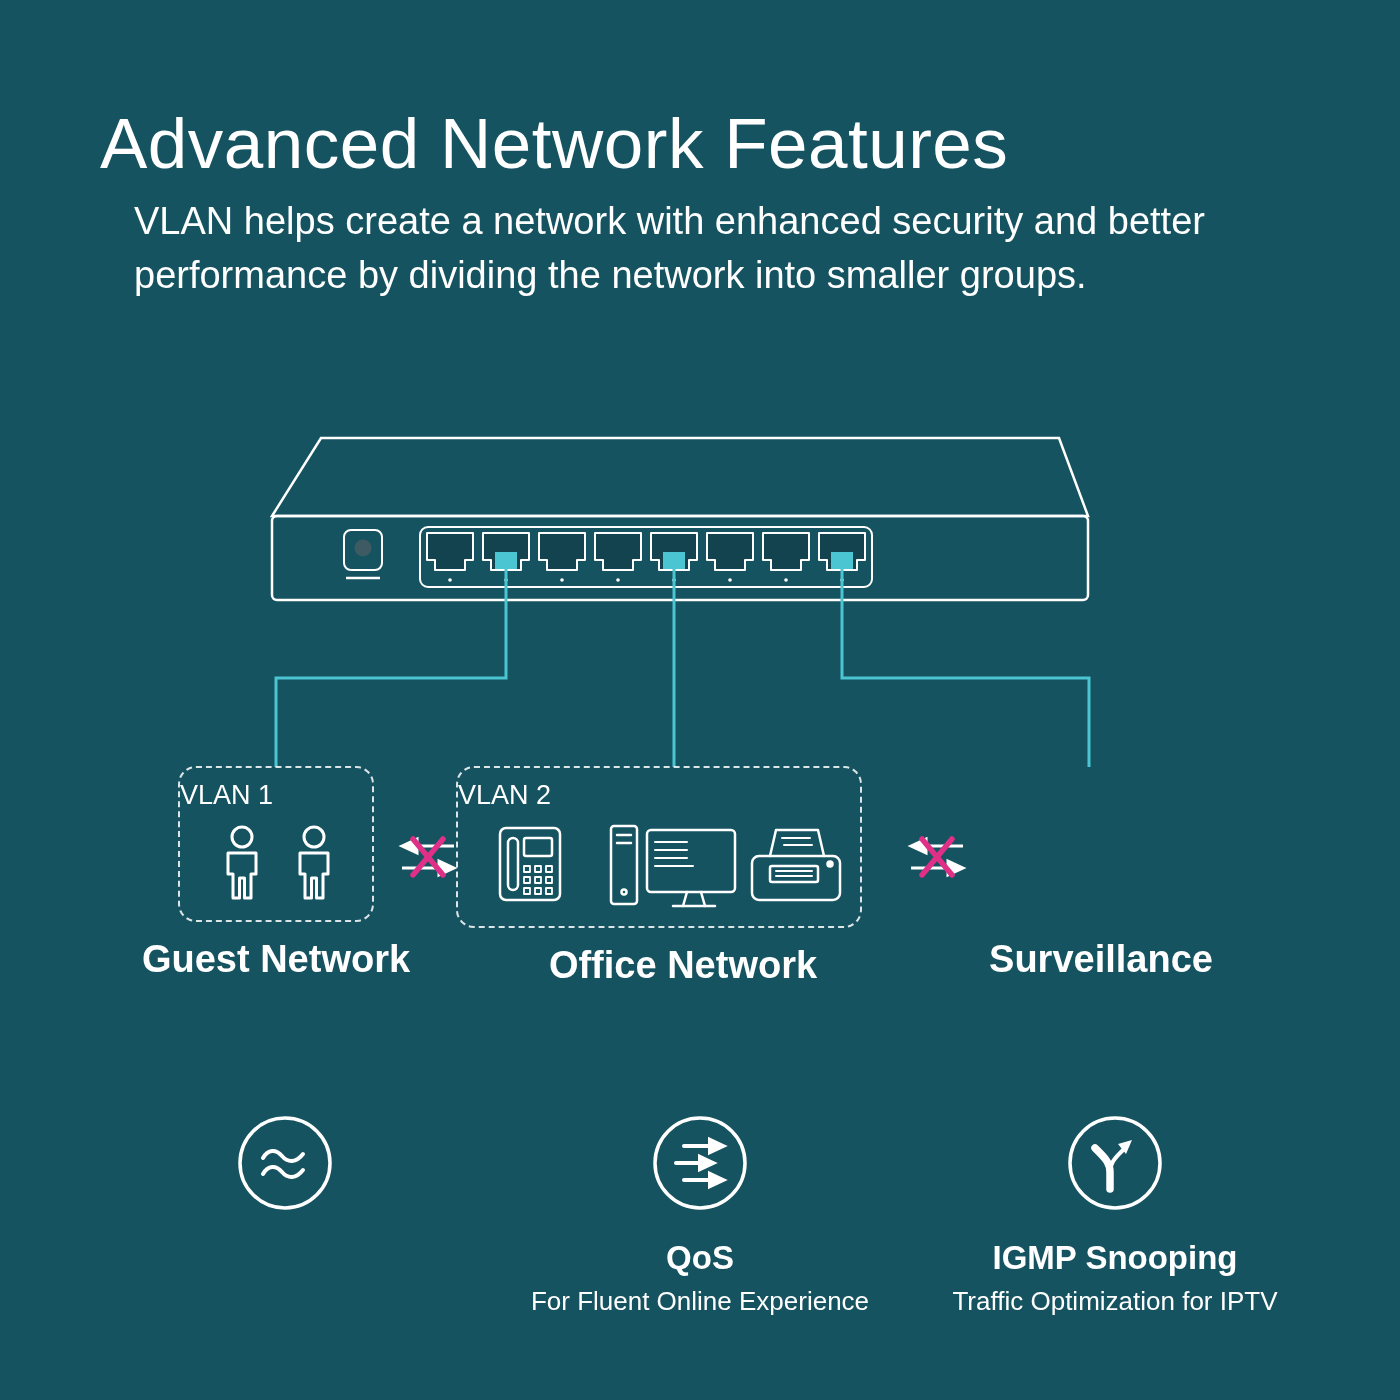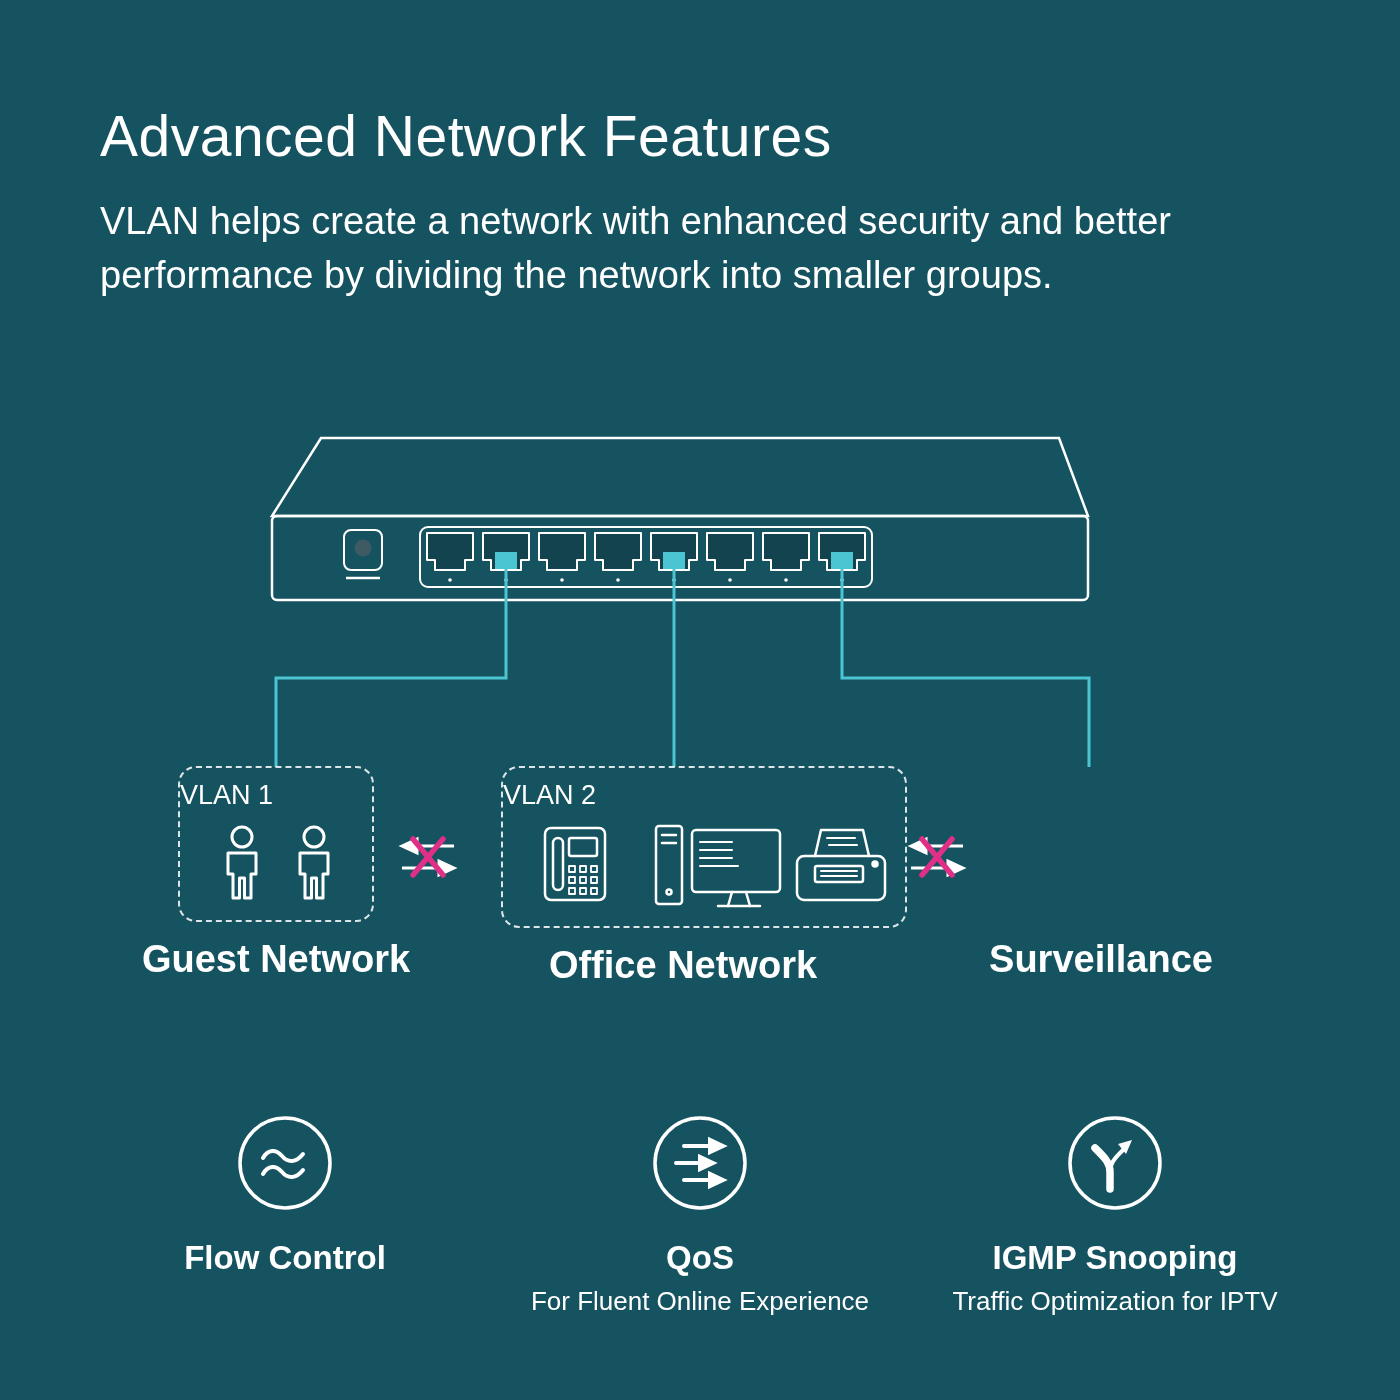--- a/index.html
+++ b/index.html
@@ -1,20 +1,20 @@
 <!DOCTYPE html>
 <html><head>
 <meta charset="utf-8">
 <style>
   html,body{margin:0;padding:0;background:#0d3540;}
   #stage{position:relative;width:1400px;height:1400px;margin:0 auto;background:#165360;
          font-family:"Liberation Sans",sans-serif;color:#ffffff;overflow:hidden;}
   .abs{position:absolute;}
-  .title{font-size:57px;font-weight:500;letter-spacing:.5px;}
-  .subtitle{font-size:38px;font-weight:400;line-height:54px;}
+  .title{font-size:71px;font-weight:500;letter-spacing:.5px;}
+  .subtitle{font-size:38px;font-weight:400;line-height:54px;margin-left:34px;}
   .vlan-box{border:2px dashed rgba(255,255,255,.85);border-radius:18px;box-sizing:border-box;}
   .vlan-label{position:absolute;top:12px;left:0;width:100%;text-align:left;font-size:27px;font-weight:400;}
   .caption{text-align:center;font-size:38px;font-weight:bold;}
   .feat-title{text-align:center;font-size:33px;font-weight:bold;}
   .feat-sub{text-align:center;font-size:26px;font-weight:400;}
   svg{display:block;}
 </style>
 </head>
 <body>
 
@@ -78,21 +78,21 @@
           <path d="M -14,-11 H 14 V 10 H 9 V 34 H 2.5 V 14 H -2.5 V 34 H -9 V 10 H -14 Z"></path>
         </g>
         <g transform="translate(134,60)">
           <circle cx="0" cy="-27" r="10"></circle>
           <path d="M -14,-11 H 14 V 10 H 9 V 34 H 2.5 V 14 H -2.5 V 34 H -9 V 10 H -14 Z"></path>
         </g>
       </g>
     </svg>
   </div>
 
-  <div class="abs vlan-box" style="left:501px;top:766px;width:406px;height:162px;">
+  <div class="abs vlan-box" style="left:456px;top:766px;width:406px;height:162px;">
     <div class="vlan-label">VLAN 2</div>
     <svg class="abs" style="left:0;top:34px;" width="406" height="124" viewBox="0 0 406 124">
       <g stroke="#ffffff" stroke-width="2.5" fill="none" stroke-linejoin="round" stroke-linecap="round">
         <g transform="translate(72,62)">
           <rect x="-30" y="-36" width="60" height="72" rx="6"></rect>
           <rect x="-22" y="-26" width="10" height="52" rx="5"></rect>
           <rect x="-6" y="-26" width="28" height="18" rx="2"></rect>
           <g stroke-width="1.8">
             <rect x="-6" y="2" width="6" height="6"></rect>
               <rect x="5" y="2" width="6" height="6"></rect>
@@ -170,21 +170,20 @@
   <div class="abs caption" style="left:951px;top:938px;width:300px;">Surveillance</div>
 
   <div class="abs" style="left:75px;top:1113px;width:420px;">
     <svg width="100" height="100" viewBox="0 0 100 100" style="margin:0 auto;">
       <circle cx="50" cy="50" r="45" stroke="#ffffff" stroke-width="3.5" fill="none"></circle>
       <g stroke="#ffffff" stroke-width="4" fill="none" stroke-linecap="round">
         <path d="M 28,45 C 33,36 41,36 47,43 C 53,50 61,50 68,41"></path>
         <path d="M 28,61 C 33,52 41,52 47,59 C 53,66 61,66 68,57"></path>
       </g>
     </svg>
-    <div class="feat-title" style="margin-top:26px;">Flow Control</div>
   </div>
 
   <div class="abs" style="left:490px;top:1113px;width:420px;">
     <svg width="100" height="100" viewBox="0 0 100 100" style="margin:0 auto;">
       <circle cx="50" cy="50" r="45" stroke="#ffffff" stroke-width="3.5" fill="none"></circle>
       <g stroke="#ffffff" stroke-width="4" fill="#ffffff" stroke-linecap="round">
         <line x1="34" y1="33" x2="62" y2="33"></line>
           <polygon points="73,33 60,27 60,39"></polygon>
         <line x1="26" y1="50" x2="52" y2="50"></line>
           <polygon points="63,50 50,44 50,56"></polygon>

